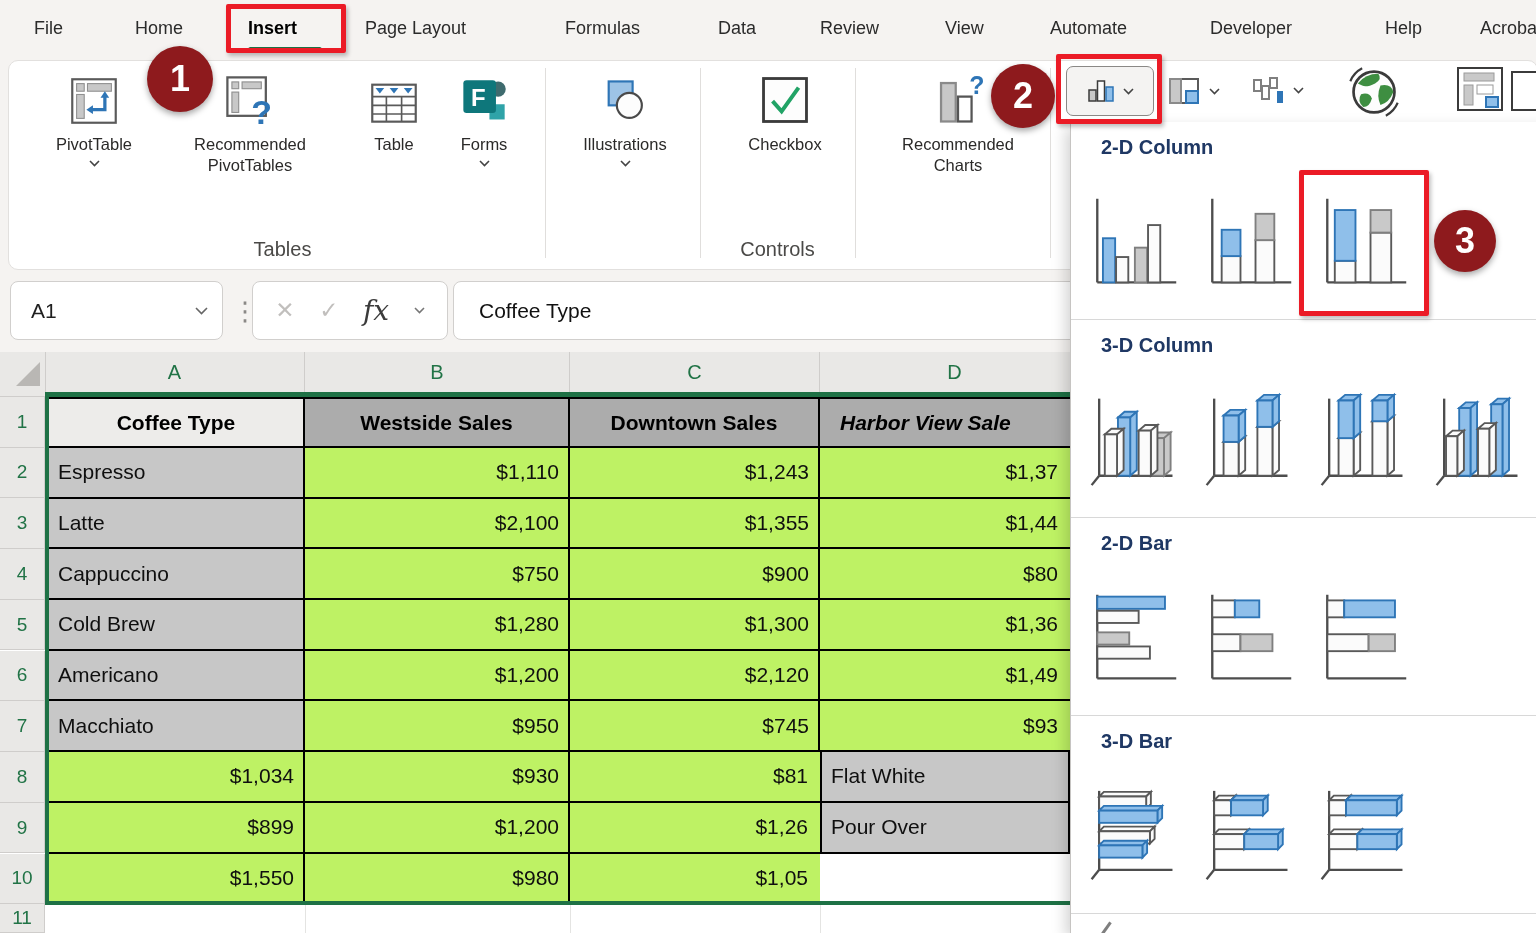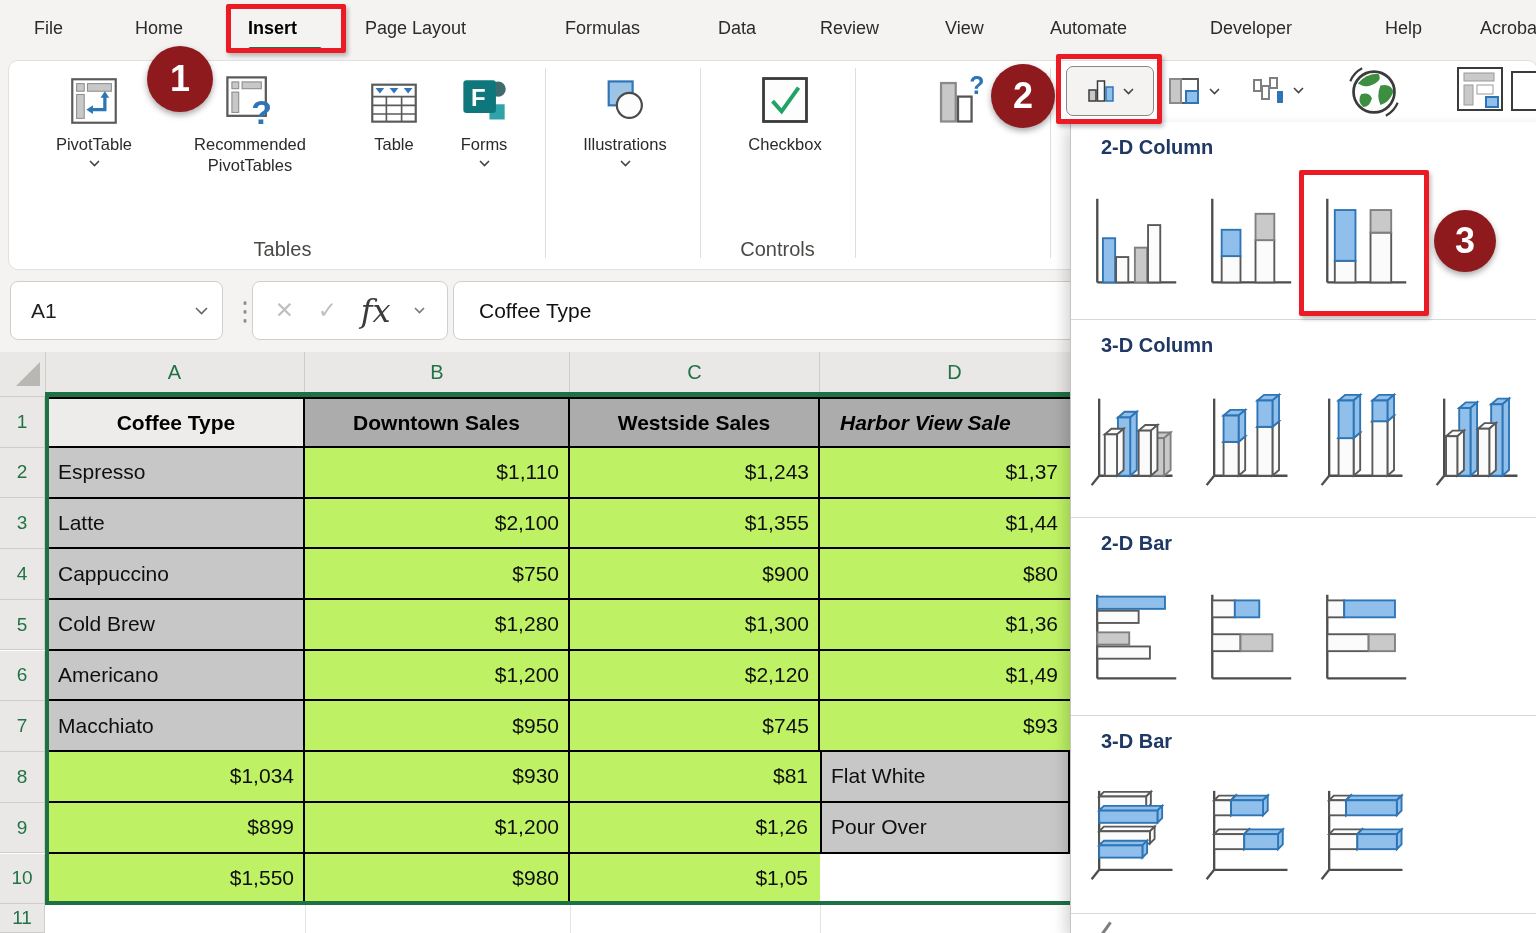--- a/index.html
+++ b/index.html
@@ -28,21 +28,21 @@
   
   .fbar{position:absolute;left:0;top:270px;width:100%;height:82px;background:#F5F3F1;}
   .fbox{position:absolute;top:11px;height:59px;background:#fff;border:1px solid #D1CFCD;border-radius:8px;
         display:flex;align-items:center;box-sizing:border-box;}
   .namebox{left:10px;width:213px;padding:0 14px 0 20px;justify-content:space-between;font-size:21px;color:#1f1f1f;}
   .fdots{position:absolute;left:232px;top:26px;font-size:26px;color:#8A8886;}
   .fxbox{left:252px;width:196px;justify-content:space-around;padding:0 10px;}
   .formulabox{left:453px;width:1083px;padding-left:25px;font-size:21px;color:#111;}
   .fx-x{font-size:23px;color:#C1BFBD;}
   .fx-ck{font-size:23px;color:#C1BFBD;}
-  .fx-fx{font-family:"DejaVu Serif",serif;font-style:italic;font-size:32px;color:#3b3b3b;}
+  .fx-fx{font-family:"DejaVu Serif",serif;font-style:italic;font-size:28px;color:#3b3b3b;}
   
   .sheet{position:absolute;left:0;top:352px;width:100%;height:581px;background:#fff;}
   .colhead-strip{position:absolute;left:0;top:0;width:100%;height:44px;background:#E9E8E6;border-bottom:1px solid #CFCDCB;}
   .colhead{position:absolute;top:0;height:40px;display:flex;align-items:center;justify-content:center;
            font-size:20px;color:#217346;border-right:1px solid #CFCDCB;box-sizing:border-box;cursor:pointer;}
   .corner{position:absolute;left:0;top:0;width:45px;height:40px;border-right:1px solid #CFCDCB;cursor:pointer;}
   .green-underline{position:absolute;left:45px;top:40px;width:1491px;height:4.5px;background:#1E7145;}
   .rowhead{position:absolute;left:0;width:45px;display:flex;align-items:center;justify-content:center;
            font-size:19px;color:#217346;background:#E9E8E6;border-bottom:1px solid #CFCDCB;
            border-right:1px solid #CFCDCB;box-sizing:border-box;cursor:pointer;}
@@ -194,20 +194,21 @@
   <div class="glabel" style="left:700px;width:155px">Controls</div>
 
   <div class="rbtn" style="left:865px;width:186px">
     <span class="ricon">
       <svg width="52" height="52" viewBox="0 0 46 46">
         <rect x="8" y="8" width="13" height="34" fill="#C8C8C8" stroke="#8A8A8A" stroke-width="2"></rect>
         <rect x="23" y="20" width="12" height="22" fill="#fff" stroke="#555" stroke-width="2"></rect>
         <text x="33" y="18" font-size="22" font-weight="bold" fill="#2E75B6" font-family="Liberation Sans,sans-serif">?</text>
       </svg>
       </span>
+    <span class="rlabel" style="width:160px">Recommended Charts</span>
   </div>
 
   <div class="boxed-btn">
     <svg width="30" height="26" viewBox="0 0 30 26">
       <rect x="2" y="12" width="7" height="11" fill="#C8C8C8" stroke="#3B3B3B" stroke-width="1.5"></rect>
       <rect x="10.5" y="3" width="7" height="20" fill="#FDFDFD" stroke="#3B3B3B" stroke-width="1.5"></rect>
       <rect x="19" y="9" width="7" height="14" fill="#8FBFEA" stroke="#2E75B6" stroke-width="1.5"></rect>
     </svg>
     <svg width="11" height="7">
         <path d="M1 1 L5.5 5.5 L10 1" stroke="#444" stroke-width="1.6" fill="none"></path>
@@ -285,22 +286,22 @@
     <div class="corner">
       <svg width="45" height="40">
         <polygon points="16,34 40,34 40,10" fill="#B9B7B4"></polygon>
         </svg>
     </div>
     <div id="colheads"></div>
     <div class="green-underline"></div>
     <div id="rowheads"></div>
     <div class="grid" id="grid">
         <div class="cell hdr rowfirst colfirst hdr-active">Coffee Type</div>
+        <div class="cell hdr rowfirst">Westside Sales</div>
         <div class="cell hdr rowfirst">Downtown Sales</div>
-        <div class="cell hdr rowfirst">Westside Sales</div>
         <div class="cell hdr rowfirst collast hdr-clip">Harbor View Sale</div>
         <div class="cell name colfirst">Espresso</div>
         <div class="cell money">$1,110</div>
         <div class="cell money">$1,243</div>
         <div class="cell money collast money-clip">$1,37</div>
         <div class="cell name colfirst">Latte</div>
         <div class="cell money">$2,100</div>
         <div class="cell money">$1,355</div>
         <div class="cell money collast money-clip">$1,44</div>
         <div class="cell name colfirst">Cappuccino</div>

